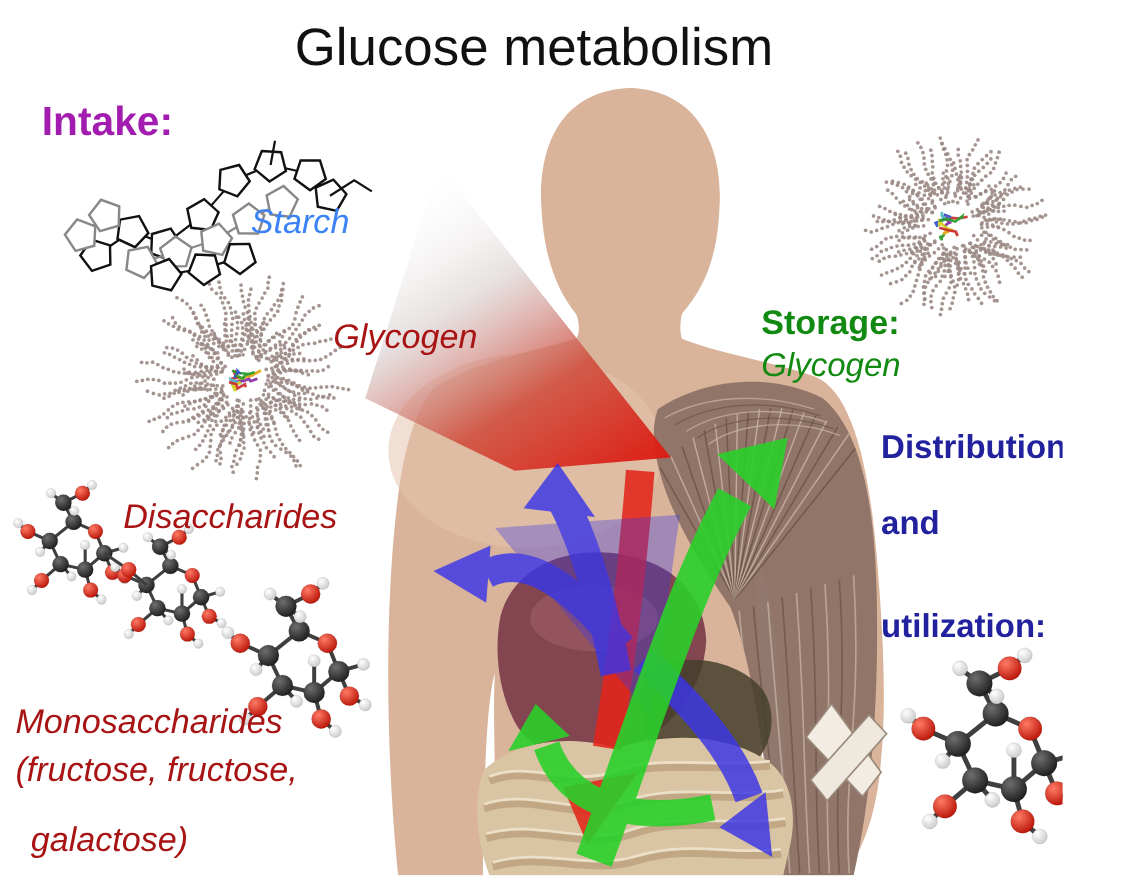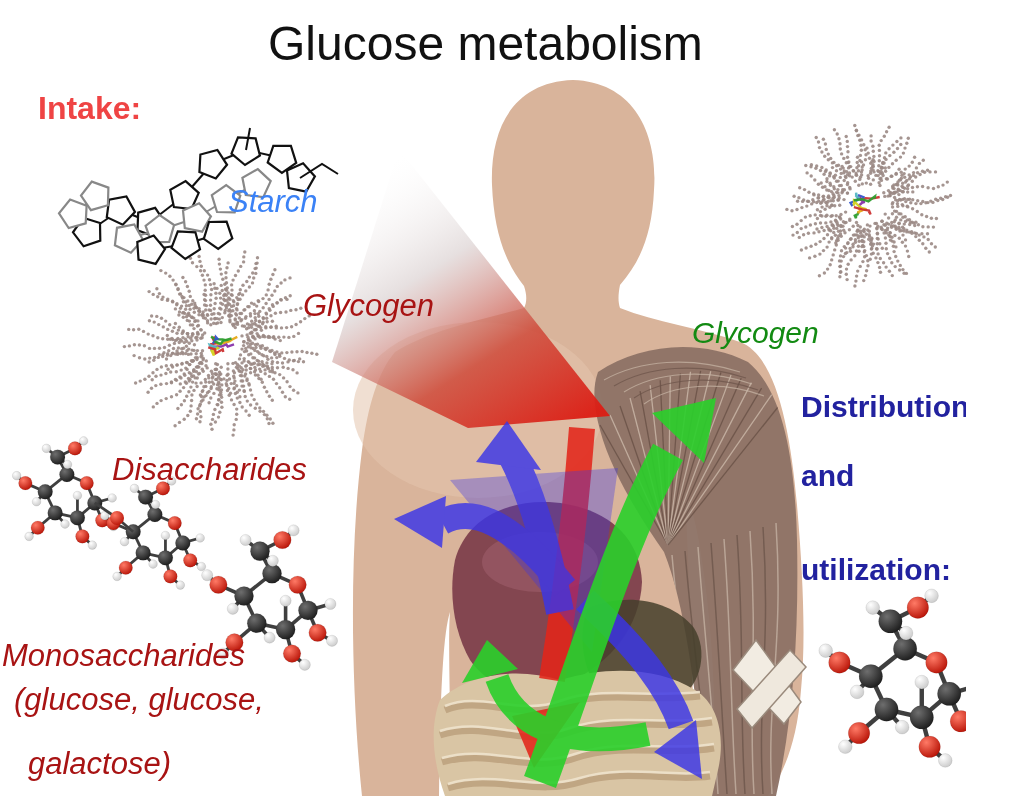--- a/index.html
+++ b/index.html
@@ -1994,27 +1994,28 @@
         <circle cx="839.44" cy="662.48" r="10.78" fill="url(#gO)" stroke="#00000022" stroke-width="0.6"></circle>
         <circle cx="825.72" cy="650.72" r="6.859999999999999" fill="url(#gH)" stroke="#00000022" stroke-width="0.6"></circle>
         <circle cx="921.76" cy="682.08" r="6.859999999999999" fill="url(#gH)" stroke="#00000022" stroke-width="0.6"></circle>
         <circle cx="902.16" cy="727.16" r="6.859999999999999" fill="url(#gH)" stroke="#00000022" stroke-width="0.6"></circle>
         <circle cx="857.08" cy="691.88" r="6.859999999999999" fill="url(#gH)" stroke="#00000022" stroke-width="0.6"></circle>
       </g>
 </svg>
 
 <div class="lbl title" style="left: 268px; top: 16px; color: rgb(17, 17, 17);">Glucose metabolism</div>
 
-<div class="lbl red b" style="left: 38px; top: 90px; font-size: 32px; color: #ef4444;">Intake:</div>
+<div class="lbl red b" style="left: 38px; top: 90px; font-size: 37px; color: #a21caf;">Intake:</div>
 <div class="lbl red i" style="left: 228px; top: 184px; color: #3b82f6;">Starch</div>
 <div class="lbl red i" style="left: 303px; top: 288px; color: rgb(168, 19, 19);">Glycogen</div>
 <div class="lbl red i" style="left: 112px; top: 452px; color: rgb(168, 19, 19);">Disaccharides</div>
-<div class="lbl red i" style="left: 2px; top: 638px; color: rgb(168, 19, 19);">Monosaccharides</div>
-<div class="lbl red i" style="left: 14px; top: 682px; color: rgb(168, 19, 19);">(glucose, glucose,</div>
+<div class="lbl red i" style="left: 14px; top: 638px; color: rgb(168, 19, 19);">Monosaccharides</div>
+<div class="lbl red i" style="left: 14px; top: 682px; color: rgb(168, 19, 19);">(fructose, fructose,</div>
 <div class="lbl red i" style="left: 28px; top: 746px; color: rgb(168, 19, 19);">galactose)</div>
 
+<div class="lbl green b" style="left: 692px; top: 276px; font-size: 31px; color: rgb(18, 138, 18);">Storage:</div>
 <div class="lbl green i" style="left: 692px; top: 316px; color: rgb(18, 138, 18);">Glycogen</div>
 
 <div class="lbl blue b" style="left: 801px; top: 390px; color: rgb(34, 34, 159);">Distribution</div>
 <div class="lbl blue b" style="left: 801px; top: 459px; color: rgb(34, 34, 159);">and</div>
 <div class="lbl blue b" style="left: 801px; top: 505px; color: rgb(34, 34, 159); margin-top: 48px;">utilization:</div>
 
 </div>
 
 </body></html>

